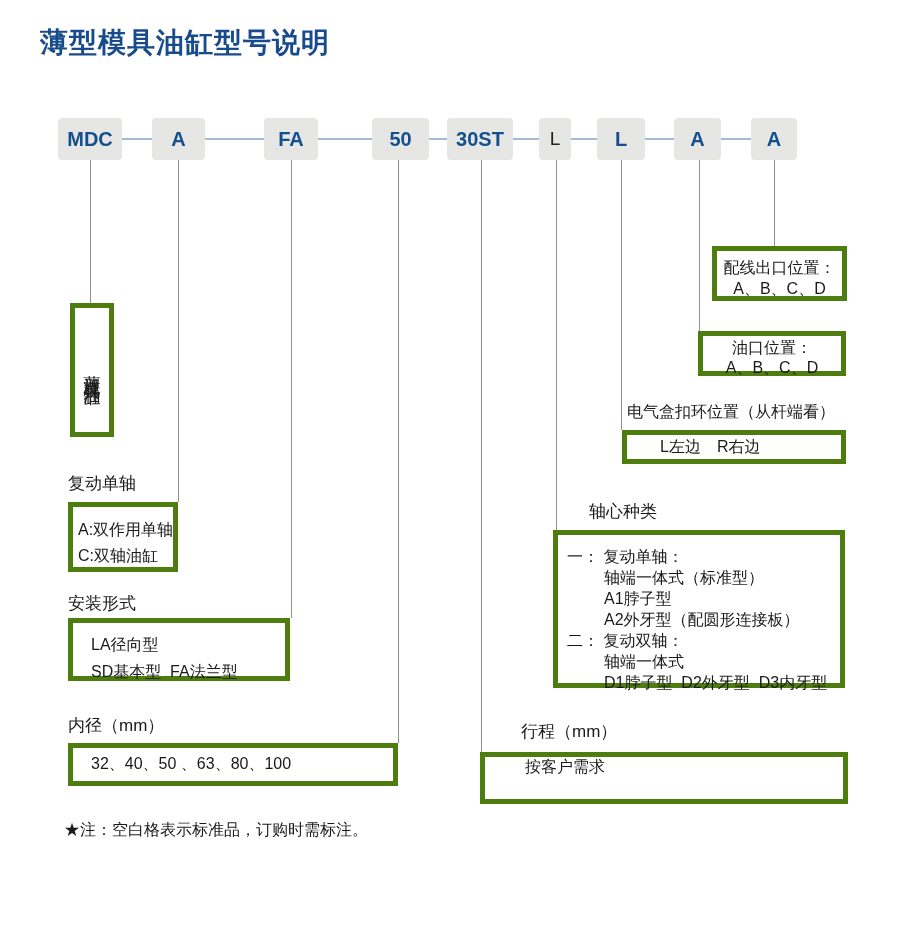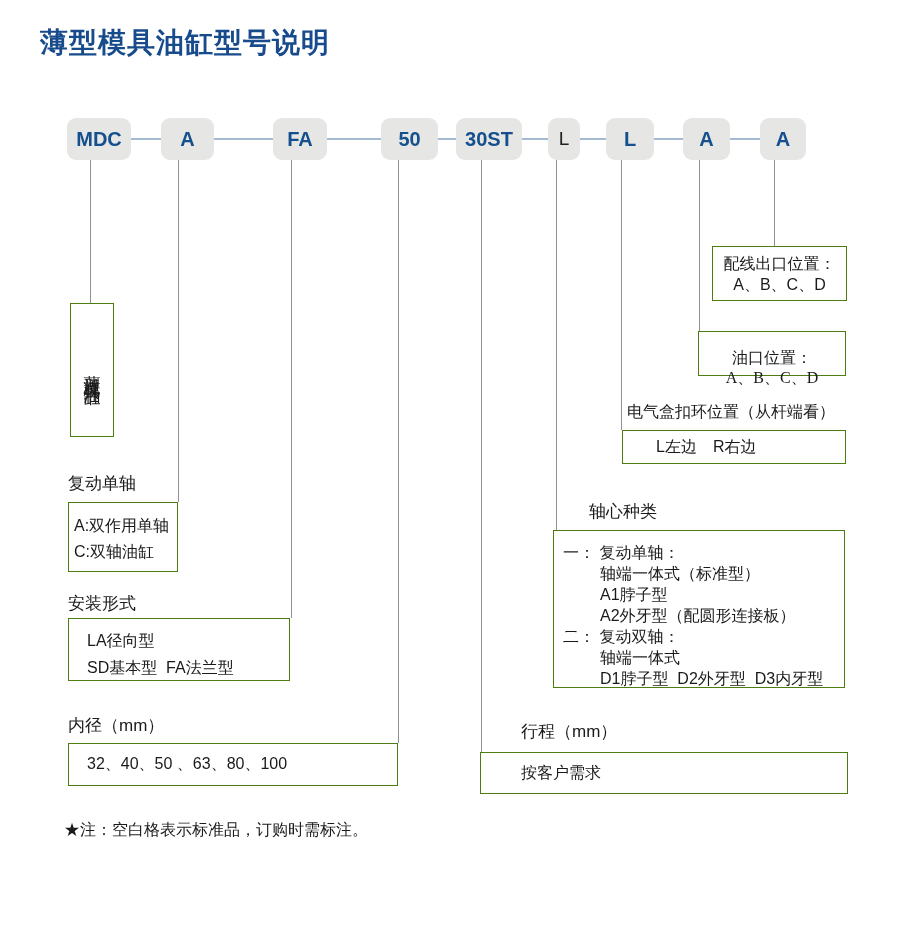--- a/index.html
+++ b/index.html
@@ -5,53 +5,53 @@
   html,body{margin:0;padding:0;background:#ffffff;}
   body{font-family:"Liberation Sans", sans-serif; color:#1a1a1a;}
   .page{position:relative;width:900px;height:943px;background:#ffffff;overflow:hidden;}
 
   .title{position:absolute;left:40px;top:24px;font-size:28px;font-weight:bold;
          color:#184B8C;letter-spacing:1px;}
 
   .hline{position:absolute;left:90px;top:138px;width:684px;height:2px;background:#A4BAD2;z-index:1;}
   .vline{position:absolute;width:1px;background:#909090;z-index:0;}
 
-  .chip{position:absolute;top:118px;height:42px;background:#E6E6E4;border-radius:9px;
+  .chip{position:absolute;top:118px;height:42px;background:#E6E6E4;border-radius:4px;
         color:#144F8E;font-weight:bold;font-size:20px;display:flex;align-items:center;
-        justify-content:center;z-index:2;margin-left:9px;}
+        justify-content:center;z-index:2;}
   .chip.plain{color:#222222;font-weight:normal;font-size:19px;}
 
   .lbl{position:absolute;font-size:17px;color:#1a1a1a;white-space:pre;}
-  .box{position:absolute;border:1px solid #4d7c0f;background:#ffffff;box-sizing:border-box;z-index:1;}
+  .box{position:absolute;border:5px solid #4d7c0f;background:#ffffff;box-sizing:border-box;z-index:1;}
   .box .line{white-space:pre;font-size:16px;color:#1a1a1a;}
 
   .vbox{left:70px;top:303px;width:44px;height:134px;display:flex;align-items:center;
         justify-content:center;writing-mode:vertical-rl;text-orientation:upright;
         font-size:17px;letter-spacing:3px;}
 
   .box-cyl{left:68px;top:502px;width:110px;height:70px;padding:10px 0 0 5px;}
   .box-cyl .line{line-height:26px;}
 
   .box-mount{left:68px;top:618px;width:222px;height:63px;padding:8px 0 0 18px;}
   .box-mount .line{line-height:27px;}
 
   .box-bore{left:68px;top:743px;width:330px;height:43px;display:flex;align-items:center;
             padding-left:18px;}
 
-  .box-stroke{left:480px;top:752px;width:368px;height:42px;display:flex;align-items:center;
+  .box-stroke{left:480px;top:752px;width:368px;height:52px;display:flex;align-items:flex-start;
               padding-left:40px;}
 
   .box-shaft{left:553px;top:530px;width:292px;height:158px;padding:11px 0 0 9px;}
   .box-shaft .line{line-height:21px;}
   .box-shaft .ind{margin-left:37px;}
 
   .box-ring{left:622px;top:430px;width:224px;height:34px;display:flex;align-items:center;
             padding-left:33px;}
 
-  .box-port{left:698px;top:331px;width:148px;height:45px;text-align:center;padding-top:16px;font-family:Liberation Serif, serif;}
+  .box-port{left:698px;top:331px;width:148px;height:45px;text-align:center;padding-top:2px;}
   .box-port .line{line-height:20px;}
 
   .box-wire{left:712px;top:246px;width:135px;height:55px;text-align:center;padding-top:6px;}
   .box-wire .line{line-height:21px;}
 
   .note{position:absolute;left:64px;top:820px;font-size:16px;color:#1a1a1a;white-space:pre;}
 </style>
 </head>
 <body>
 

